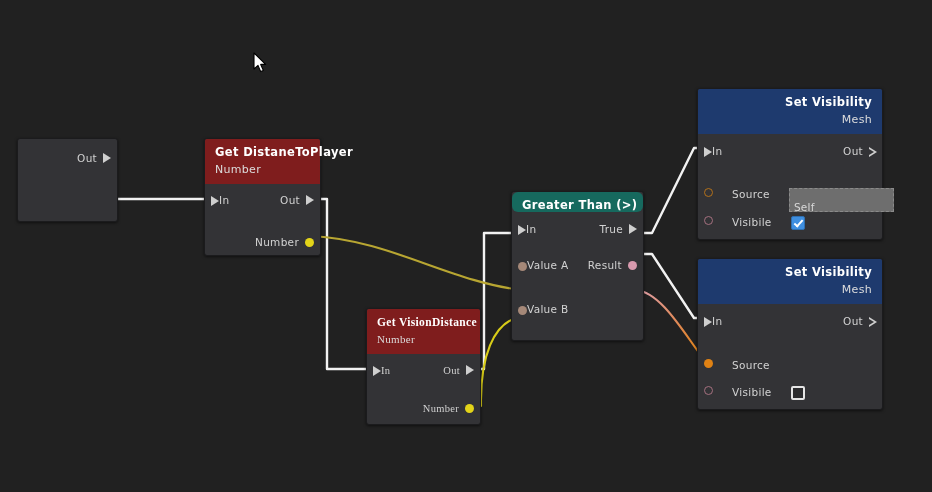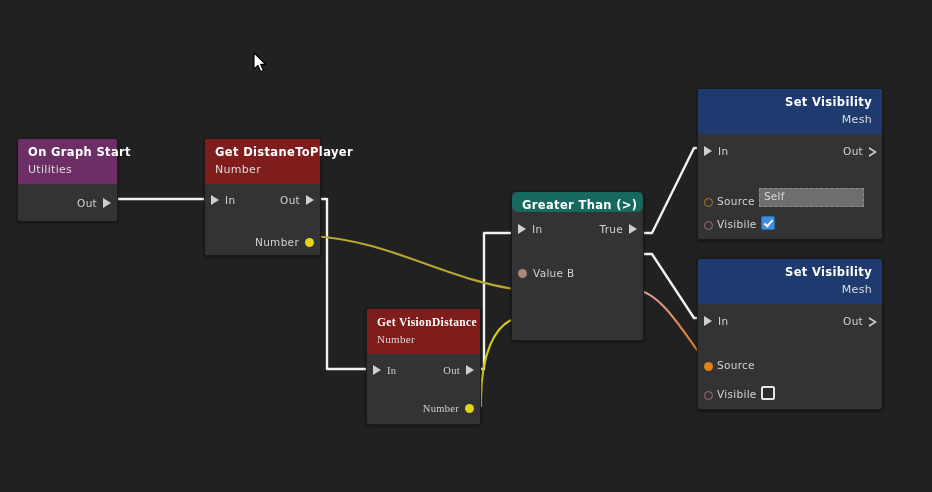--- a/index.html
+++ b/index.html
@@ -74,21 +74,21 @@
     display: flex;
     align-items: center;
   }
   .port-label {
     font-size: 10.5px;
     color: #d2d2d2;
     letter-spacing: 0.3px;
     white-space: nowrap;
   }
 
-  .port-in  { position: absolute; left: 6px;  display: flex; align-items: center; gap: 6px; }
+  .port-in  { position: absolute; left: 6px;  display: flex; align-items: flex-end; }
   .port-out { position: absolute; right: 6px; display: flex; align-items: center; gap: 6px; }
 
   
   .exec-arrow {
     width: 0; height: 0;
     border-top: 5px solid transparent;
     border-bottom: 5px solid transparent;
     border-left: 8px solid #cfcfcf;
   }
   .exec-arrow.hollow {
@@ -125,30 +125,30 @@
   .dot-pink    { background: #d89aae; }
   .dot-tan     { background: #a58878; }
   .dot-orange  { background: #e08214; }
   .dot-ring-orange { background: transparent; border: 1.5px solid #b3711a; }
   .dot-ring-pink   { background: transparent; border: 1.5px solid #a5707f; }
 
   
   .field-row {
     position: absolute;
     display: flex;
-    align-items: flex-end;
-    gap: 4px;
+    align-items: flex-start;
+    gap: 19px;
   }
   .text-field {
     background: #6e6e6e;
     border: 1px dashed #8b8b8b;
     color: #d8d8d8;
     font-size: 10.5px;
     letter-spacing: 0.3px;
-    padding: 0 4px;
+    padding: 11px 4px;
     box-sizing: border-box;
     height: 19px;
     line-height: 14px;
     white-space: nowrap;
     overflow: hidden;
   }
   .checkbox {
     width: 14px; height: 14px;
     box-sizing: border-box;
     border-radius: 2px;
@@ -204,24 +204,20 @@
     <path d="M 465 406 L 481 406 L 481 400 C 481 360, 492 322, 520 317" stroke="#d8cc18" stroke-width="2.1" fill="none" stroke-linejoin="round"></path>
 
     <path d="M 637 233 L 652 233 L 694 148 L 705 148" stroke="#f2f2f2" stroke-width="2.4" fill="none" stroke-linejoin="round"></path>
 
     <path d="M 637 254 L 652 254 L 694 318 L 705 318" stroke="#f2f2f2" stroke-width="2.4" fill="none" stroke-linejoin="round"></path>
 
     <path d="M 636 290 C 660 292, 682 330, 700 354" stroke="url(#grad-result)" stroke-width="2.1" fill="none"></path>
   </svg>
 
   <div class="node" style="left:17px; top:138px; width:101px; height:84px;">
-    <div class="node-header hdr-purple">
-      <div class="node-title">On Graph Start</div>
-      <div class="node-subtitle">Utilities</div>
-    </div>
     <div class="node-body">
       <div class="row" style="margin-top:8px;">
         <div class="port-out">
           <span class="port-label">Out</span>
           <span class="exec-arrow"></span>
         </div>
       </div>
     </div>
   </div>
 
@@ -283,20 +279,30 @@
       <div class="row" style="margin-top:6px;">
         <div class="port-in">
           <span class="exec-arrow"></span>
           <span class="port-label">In</span>
         </div>
         <div class="port-out">
           <span class="port-label">True</span>
           <span class="exec-arrow"></span>
         </div>
       </div>
+      <div class="row" style="margin-top:14px;">
+        <div class="port-in">
+          <span class="dot dot-tan"></span>
+          <span class="port-label">Value A</span>
+        </div>
+        <div class="port-out">
+          <span class="port-label">Result</span>
+          <span class="dot dot-pink"></span>
+        </div>
+      </div>
       <div class="row" style="margin-top:22px;">
         <div class="port-in">
           <span class="dot dot-tan"></span>
           <span class="port-label">Value B</span>
         </div>
       </div>
     </div>
   </div>
 
   <div class="node" style="left:697px; top:88px; width:186px; height:152px;">

